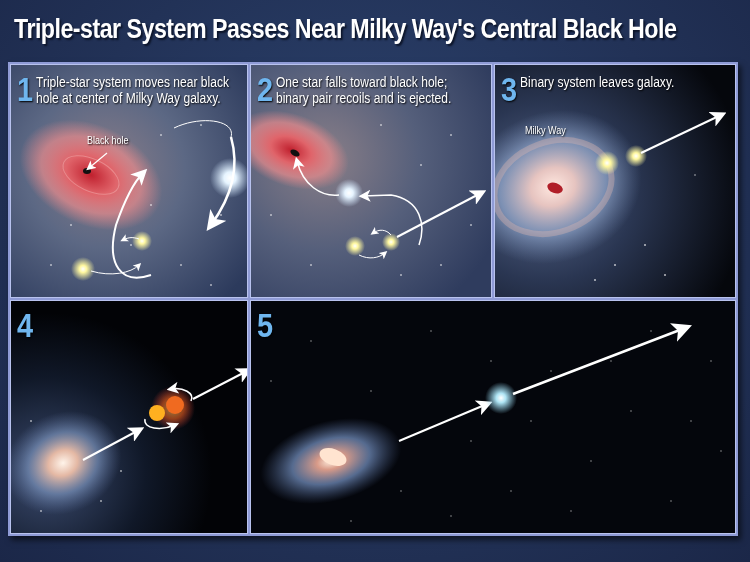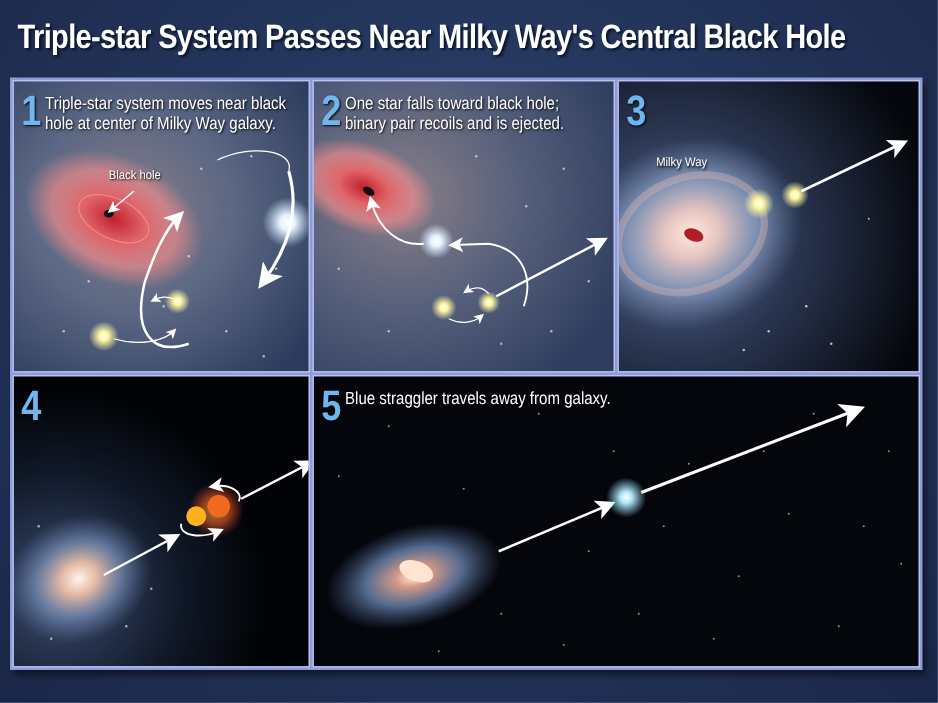--- a/index.html
+++ b/index.html
@@ -195,20 +195,23 @@
           <circle cx="120" cy="200" r="1"></circle>
         <circle cx="200" cy="110" r="0.8"></circle>
           <circle cx="100" cy="215" r="1"></circle>
       </g>
       <circle cx="112" cy="98" r="12" fill="url(#ystar)"></circle>
       <circle cx="141" cy="91" r="11" fill="url(#ystar)"></circle>
       <line x1="146" y1="88" x2="226" y2="50" stroke="#fff" stroke-width="2" marker-end="url(#ah3)"></line>
     </svg>
     <div class="cap" style="left:6px; top:8px;">
       <div class="num">3</div>
+      <div>
+        <div class="txt">Binary system leaves galaxy.</div>
+      </div>
     </div>
     <div class="lbl" style="left:30px; top:60px;">Milky Way</div>
   </div>
 
   <div class="panel" style="left:2px; top:238px; width:236px; height:232px;">
     <svg width="236" height="232">
       <defs>
         <radialGradient id="p4bg" cx="15%" cy="75%" r="70%">
           <stop offset="0" stop-color="#3c4c70"></stop>
           <stop offset="0.6" stop-color="#101828"></stop>
@@ -288,19 +291,16 @@
           <circle cx="100" cy="220" r="0.8"></circle>
       </g>
       <ellipse cx="80" cy="160" rx="72" ry="40" fill="url(#gal5)" transform="rotate(-15 80 160)"></ellipse>
       <ellipse cx="82" cy="156" rx="14" ry="8" fill="#ffe4d0" transform="rotate(20 82 156)"></ellipse>
       <line x1="148" y1="140" x2="236" y2="103" stroke="#fff" stroke-width="2" marker-end="url(#ah5)"></line>
       <circle cx="250" cy="97" r="16" fill="url(#bstar)"></circle>
       <line x1="262" y1="93" x2="434" y2="27" stroke="#fff" stroke-width="2.5" marker-end="url(#ah5)"></line>
     </svg>
     <div class="cap" style="left:6px; top:8px;">
       <div class="num">5</div>
-      <div>
-        <div class="txt">Blue straggler travels away from galaxy.</div>
-      </div>
     </div>
   </div>
 
 </div>
 
 </body></html>

